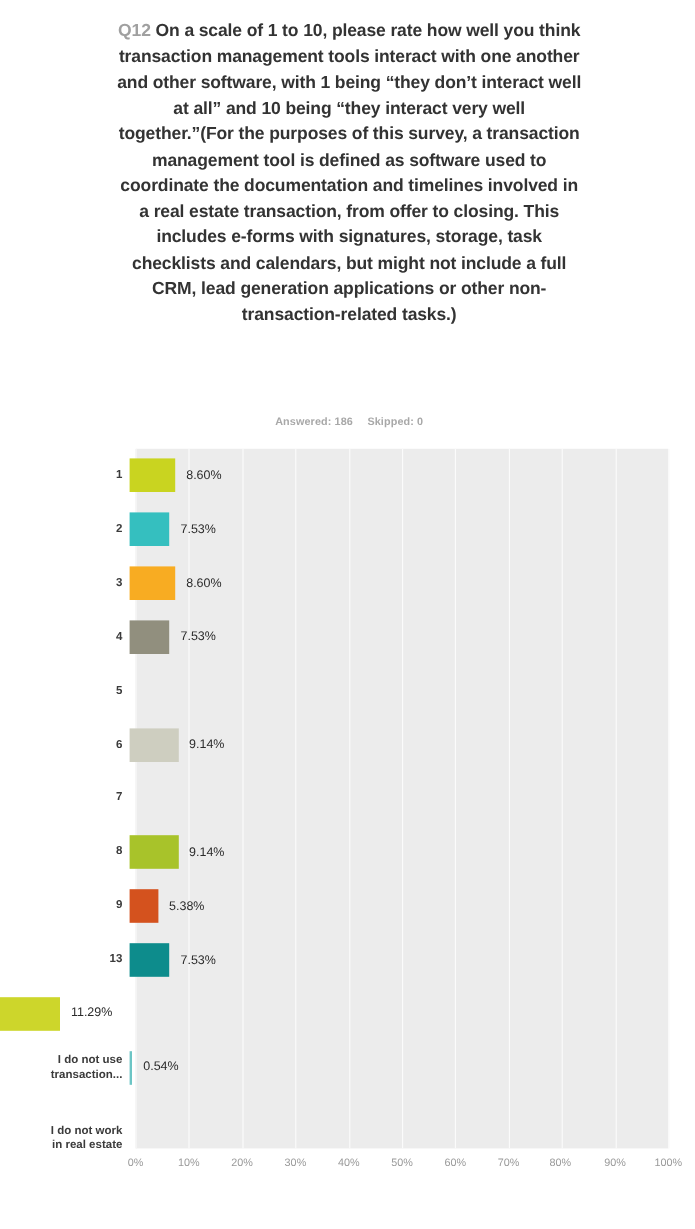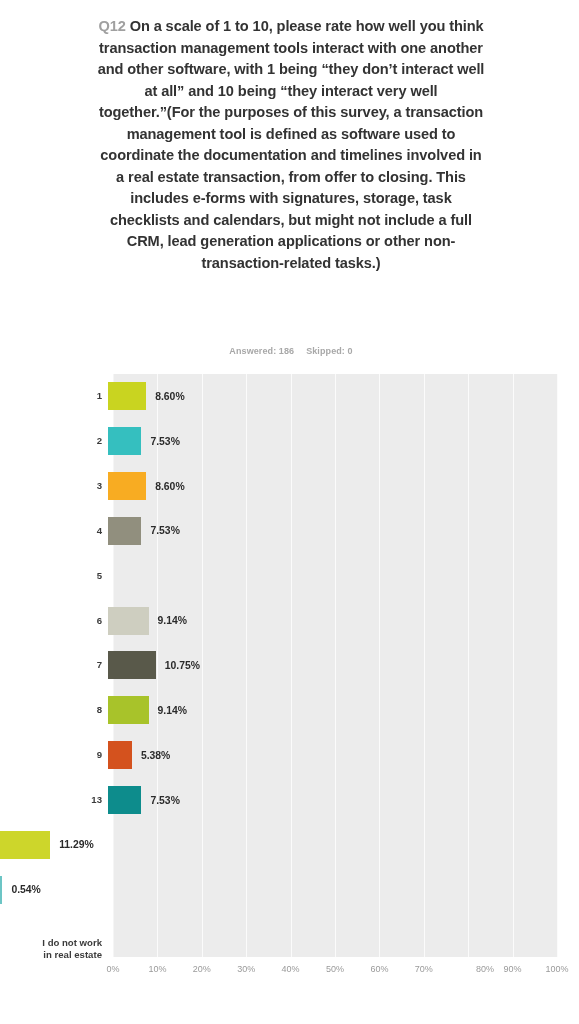--- a/index.html
+++ b/index.html
@@ -105,21 +105,21 @@
     height: 100%;
     display: flex;
     align-items: center;
   }
   .bar {
     height: 100%;
     flex: 0 0 auto;
   }
   .bar-value {
     font-size: 10.4px;
-    font-weight: bold;
+    font-weight: normal;
     color: #2b2b2b;
     padding-left: 9px;
     white-space: nowrap;
   }
 
   
   .xaxis {
     position: absolute;
     left: 113px;
     top: 590px;
@@ -197,24 +197,20 @@
         </div>
         <div class="row" style="top: 224.231px; height: 44.8462px;">
           <div class="cat-label numeric" style="color: rgb(59, 59, 59);">6</div>
           <div class="bar-wrap">
             <div class="bar" style="width: 40.5816px; height: 28px; background: rgb(206, 206, 192);"></div>
             <div class="bar-value">9.14%</div>
           </div>
         </div>
         <div class="row" style="top: 269.077px; height: 44.8462px;">
           <div class="cat-label numeric" style="color: rgb(59, 59, 59);">7</div>
-          <div class="bar-wrap">
-            <div class="bar" style="width: 47.73px; height: 28px; background: rgb(89, 89, 74);"></div>
-            <div class="bar-value">10.75%</div>
-          </div>
         </div>
         <div class="row" style="top: 313.923px; height: 44.8462px;">
           <div class="cat-label numeric" style="color: rgb(59, 59, 59);">8</div>
           <div class="bar-wrap">
             <div class="bar" style="width: 40.5816px; height: 28px; background: rgb(168, 195, 42);"></div>
             <div class="bar-value">9.14%</div>
           </div>
         </div>
         <div class="row" style="top: 358.769px; height: 44.8462px;">
           <div class="cat-label numeric" style="color: rgb(59, 59, 59);">9</div>
@@ -230,38 +226,40 @@
             <div class="bar-value">7.53%</div>
           </div>
         </div>
         <div class="row" style="top: 448.462px; height: 44.8462px;">
           <div class="bar-wrap">
             <div class="bar" style="width: 50.1276px; height: 28px; background: rgb(205, 214, 43);"></div>
             <div class="bar-value">11.29%</div>
           </div>
         </div>
         <div class="row" style="top: 493.308px; height: 44.8462px;">
+          <div class="cat-label" style="color: rgb(59, 59, 59);">I do not use
+transaction...</div>
           <div class="bar-wrap">
             <div class="bar" style="width: 2.3976px; height: 28px; background: rgb(108, 197, 197);"></div>
             <div class="bar-value">0.54%</div>
           </div>
         </div>
         <div class="row" style="top: 538.154px; height: 44.8462px;">
           <div class="cat-label" style="color: rgb(59, 59, 59); margin-top: 28px;">I do not work
 in real estate</div>
         </div>
       </div>
     <div class="xaxis" id="x-axis">
         <div class="xtick" style="left: 0px; color: rgb(154, 154, 154);">0%</div>
         <div class="xtick" style="left: 44.4px; color: rgb(154, 154, 154);">10%</div>
         <div class="xtick" style="left: 88.8px; color: rgb(154, 154, 154);">20%</div>
         <div class="xtick" style="left: 133.2px; color: rgb(154, 154, 154);">30%</div>
         <div class="xtick" style="left: 177.6px; color: rgb(154, 154, 154);">40%</div>
         <div class="xtick" style="left: 222px; color: rgb(154, 154, 154);">50%</div>
         <div class="xtick" style="left: 266.4px; color: rgb(154, 154, 154);">60%</div>
         <div class="xtick" style="left: 310.8px; color: rgb(154, 154, 154);">70%</div>
-        <div class="xtick" style="left: 372px; color: rgb(154, 154, 154);">80%</div>
+        <div class="xtick" style="left: 354px; color: rgb(154, 154, 154);">80%</div>
         <div class="xtick" style="left: 399.6px; color: rgb(154, 154, 154);">90%</div>
         <div class="xtick" style="left: 444px; color: rgb(154, 154, 154);">100%</div>
       </div>
   </div>
 
 </div>
 
 </body></html>

